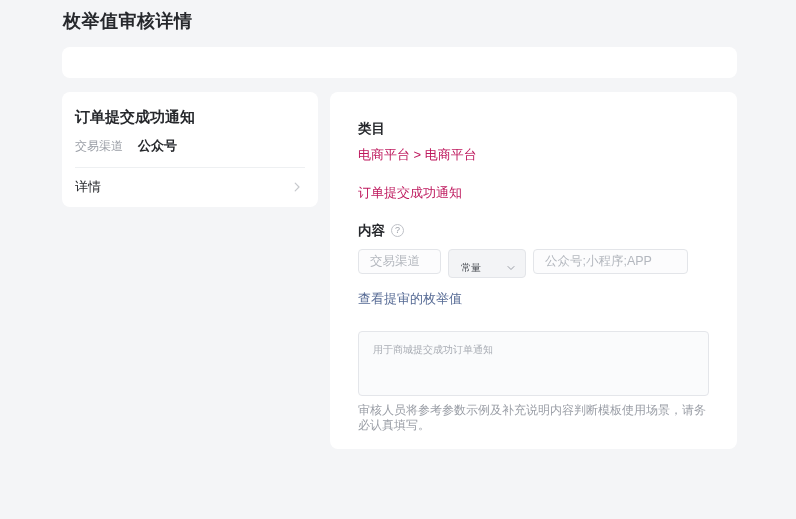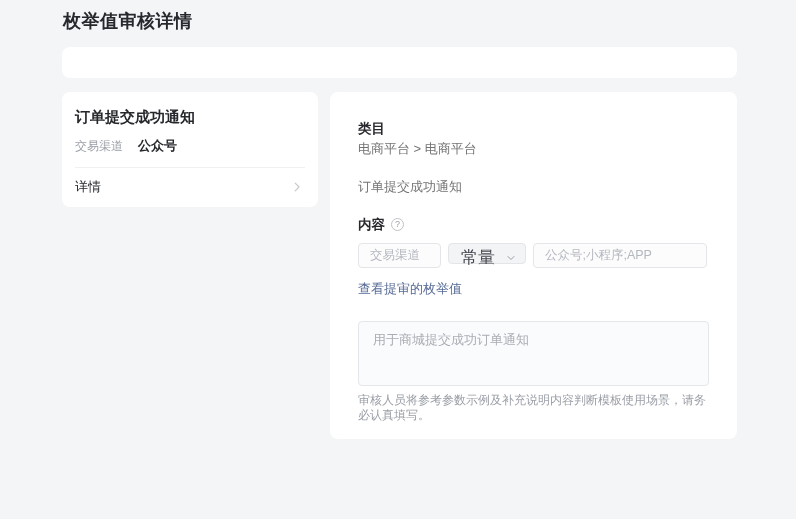--- a/index.html
+++ b/index.html
@@ -44,52 +44,52 @@
     font-size: 13px; color: #26282c; font-family: Liberation Serif, serif;
   }
 
   
   .detail-card { flex: 1 1 auto; padding: 29px 28px 16px; }
   .field + .field { margin-top: 23px; }
   .field-label {
     font-size: 13.5px; font-weight: 600; line-height: 15px; color: #26282c;
     display: flex; align-items: center; gap: 6px;
   }
-  .field-value { margin-top: 5px; font-size: 13px; line-height: 15px; color: #737373; }
+  .field-value { margin-top: 11px; font-size: 13px; line-height: 15px; color: #be185d; }
   .help-icon {
     width: 13px; height: 13px; border: 1px solid #bfc2c8; border-radius: 50%;
     color: #9a9ea6; font-size: 9px; font-weight: 400; line-height: 1;
     display: inline-flex; align-items: center; justify-content: center;
     cursor: pointer; flex: 0 0 auto;
   }
 
   .param-row { margin-top: 11px; display: flex; gap: 7px; }
   .param-input {
     height: 25px; border: 1px solid #e3e5e9; border-radius: 4px;
     background: #fcfcfd; color: #b3b7be; font-size: 12.5px;
     padding: 0 11px; font-family: inherit; outline: none;
   }
   .param-input.name { width: 83px; }
-  .param-input.example { width: 174px; }
+  .param-input.example { width: 155px; }
   .param-select {
-    width: 78px; height: 21px; border: 1px solid #e3e5e9; border-radius: 4px;
-    background: #f3f4f6; color: #43464d; font-size: 17px;
+    width: 78px; height: 29px; border: 1px solid #e3e5e9; border-radius: 4px;
+    background: #f3f4f6; color: #43464d; font-size: 10px;
     display: flex; align-items: center; justify-content: space-between;
     padding: 8px 9px 0 12px; cursor: pointer;
   }
 
   .link {
     display: inline-block; margin-top: 12px;
     font-size: 13px; color: #576b95; text-decoration: none; cursor: pointer;
   }
 
   .supplement-textarea {
     display: block; margin-top: 10px; width: 100%; height: 65px;
     border: 1px solid #e4e6ea; border-radius: 4px; background: #fafbfc;
-    color: #a9adb4; font-size: 13px; line-height: 18px;
+    color: #a9adb4; font-size: 10px; line-height: 18px;
     padding: 9px 14px; resize: none; font-family: inherit; outline: none;
   }
   .hint { margin-top: 7px; font-size: 12px; line-height: 15px; color: #9a9ea6; }
 </style>
 </head>
 <body>
 
 <div class="container">
 
   <h1 class="page-title">枚举值审核详情</h1>

